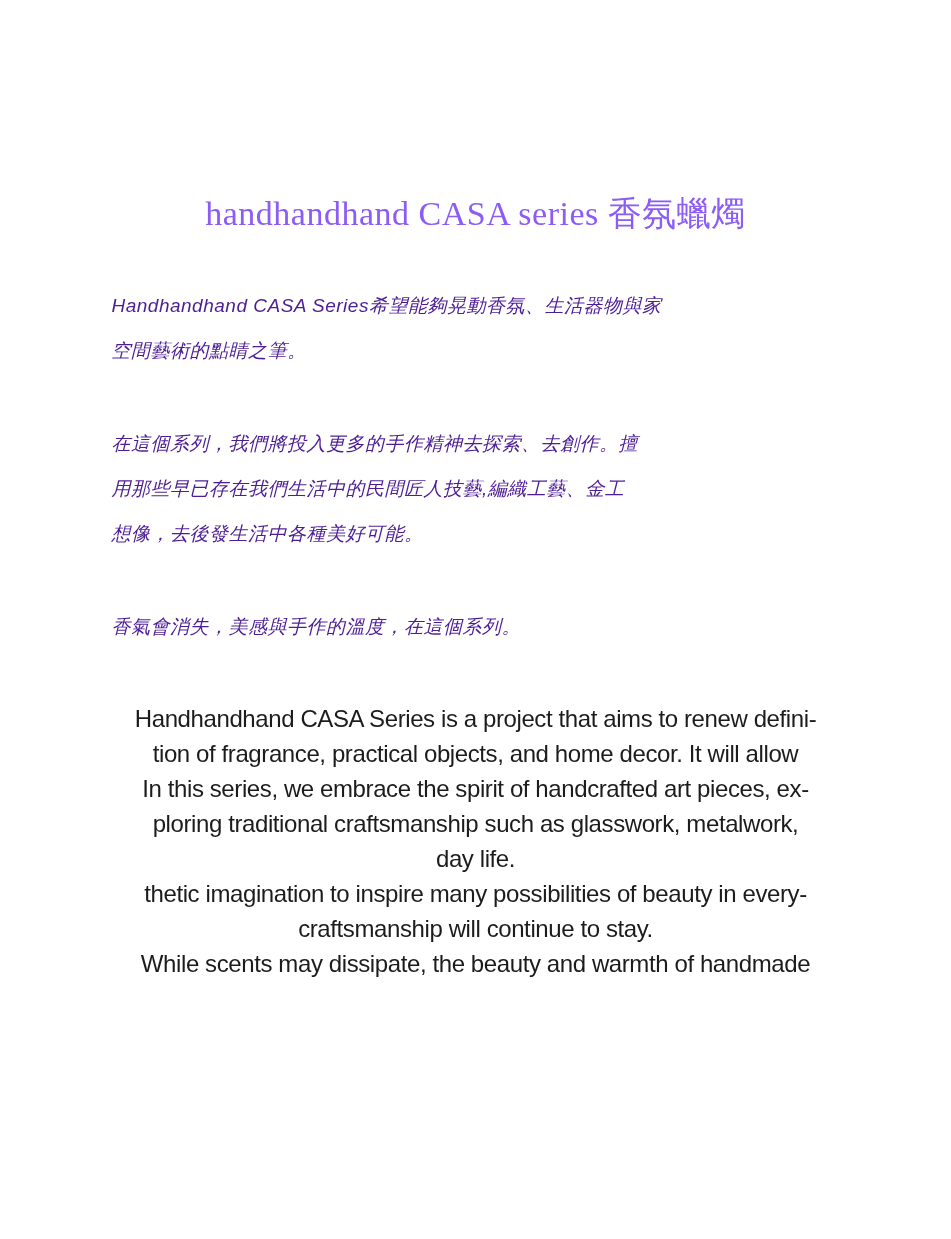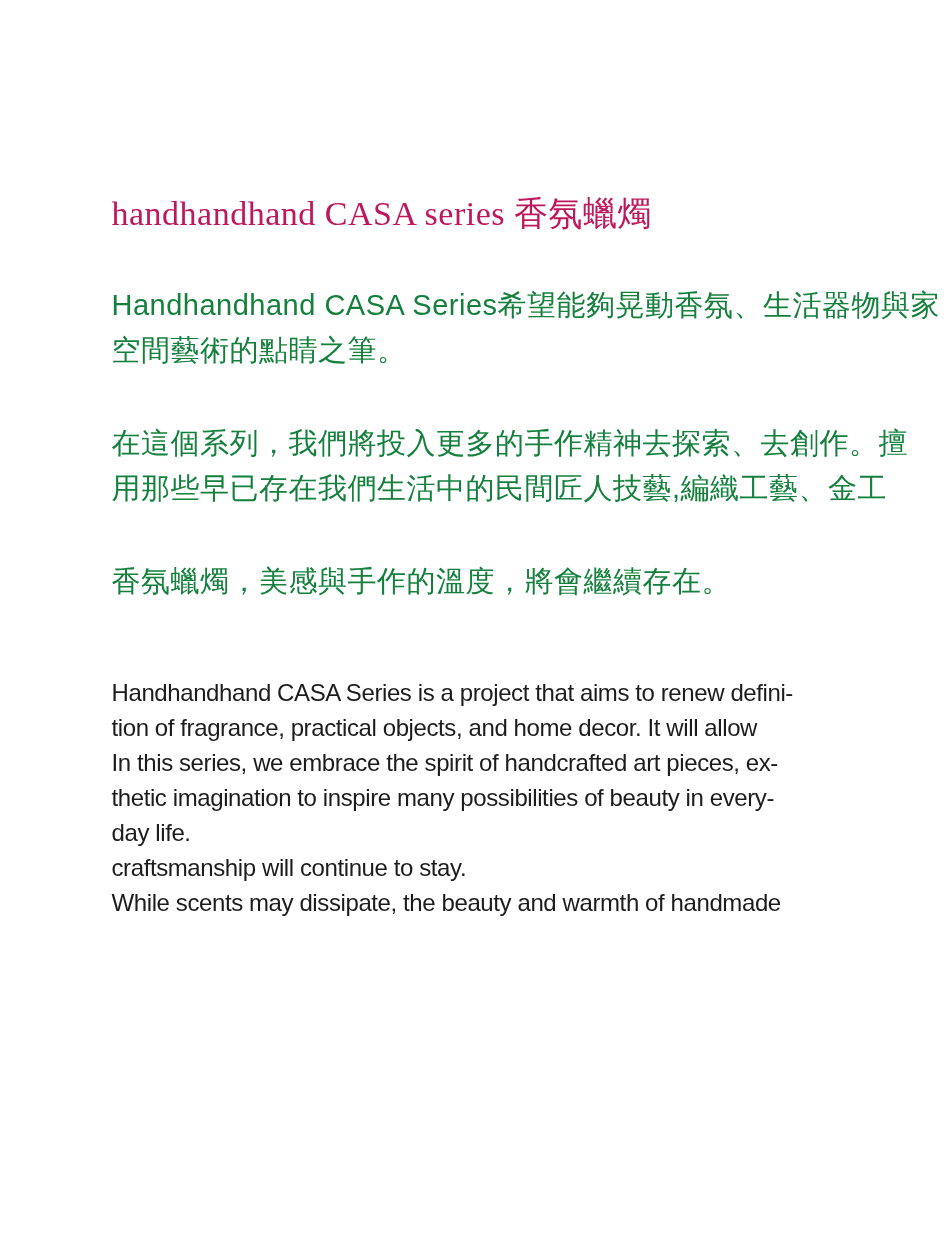--- a/index.html
+++ b/index.html
@@ -16,38 +16,40 @@
   }
   .page {
     width: 728px;
     margin: 0 auto;
     padding-top: 168px;
   }
   .doc-title {
     font-family: "Liberation Serif", "DejaVu Serif", serif;
     font-size: 34px;
     font-weight: 400;
-    color: #be185d;
-    text-align: left;
+    color: #8b5cf6;
+    text-align: center;
     white-space: nowrap;
     margin-bottom: 46px;
     letter-spacing: 0.5px;
   }
   .zh-para {
     margin-bottom: 48px;
   }
   .zh-line {
-    font-size: 29px;
+    font-size: 19px;
     line-height: 45px;
-    color: #15803d;
+    color: #4c1d95;
     white-space: nowrap;
     letter-spacing: 0.5px;
+    font-style: italic;
   }
   .en-para {
-    margin-top: 71px;
+    margin-top: 52px;
+    text-align: center;
   }
   .en-line {
     font-size: 24px;
     line-height: 35px;
     color: #1c1c1c;
     white-space: nowrap;
     letter-spacing: -0.4px;
   }
 </style>
 </head>
@@ -58,29 +60,31 @@
   <h1 class="doc-title">handhandhand CASA series 香氛蠟燭</h1>
 
   <div class="zh-para">
     <div class="zh-line">Handhandhand CASA Series希望能夠晃動香氛、生活器物與家</div>
     <div class="zh-line">空間藝術的點睛之筆。</div>
   </div>
 
   <div class="zh-para">
     <div class="zh-line">在這個系列，我們將投入更多的手作精神去探索、去創作。擅</div>
     <div class="zh-line">用那些早已存在我們生活中的民間匠人技藝,編織工藝、金工</div>
+    <div class="zh-line">想像，去後發生活中各種美好可能。</div>
   </div>
 
   <div class="zh-para">
-    <div class="zh-line">香氛蠟燭，美感與手作的溫度，將會繼續存在。</div>
+    <div class="zh-line">香氣會消失，美感與手作的溫度，在這個系列。</div>
   </div>
 
   <div class="en-para">
     <div class="en-line">Handhandhand CASA Series is a project that aims to renew defini-</div>
     <div class="en-line">tion of fragrance, practical objects, and home decor. It will allow</div>
     <div class="en-line">In this series, we embrace the spirit of handcrafted art pieces, ex-</div>
+    <div class="en-line">ploring traditional craftsmanship such as glasswork, metalwork,</div>
+    <div class="en-line">day life.</div>
     <div class="en-line">thetic imagination to inspire many possibilities of beauty in every-</div>
-    <div class="en-line">day life.</div>
     <div class="en-line">craftsmanship will continue to stay.</div>
     <div class="en-line">While scents may dissipate, the beauty and warmth of handmade</div>
   </div>
 
 </div>
 
 </body></html>

